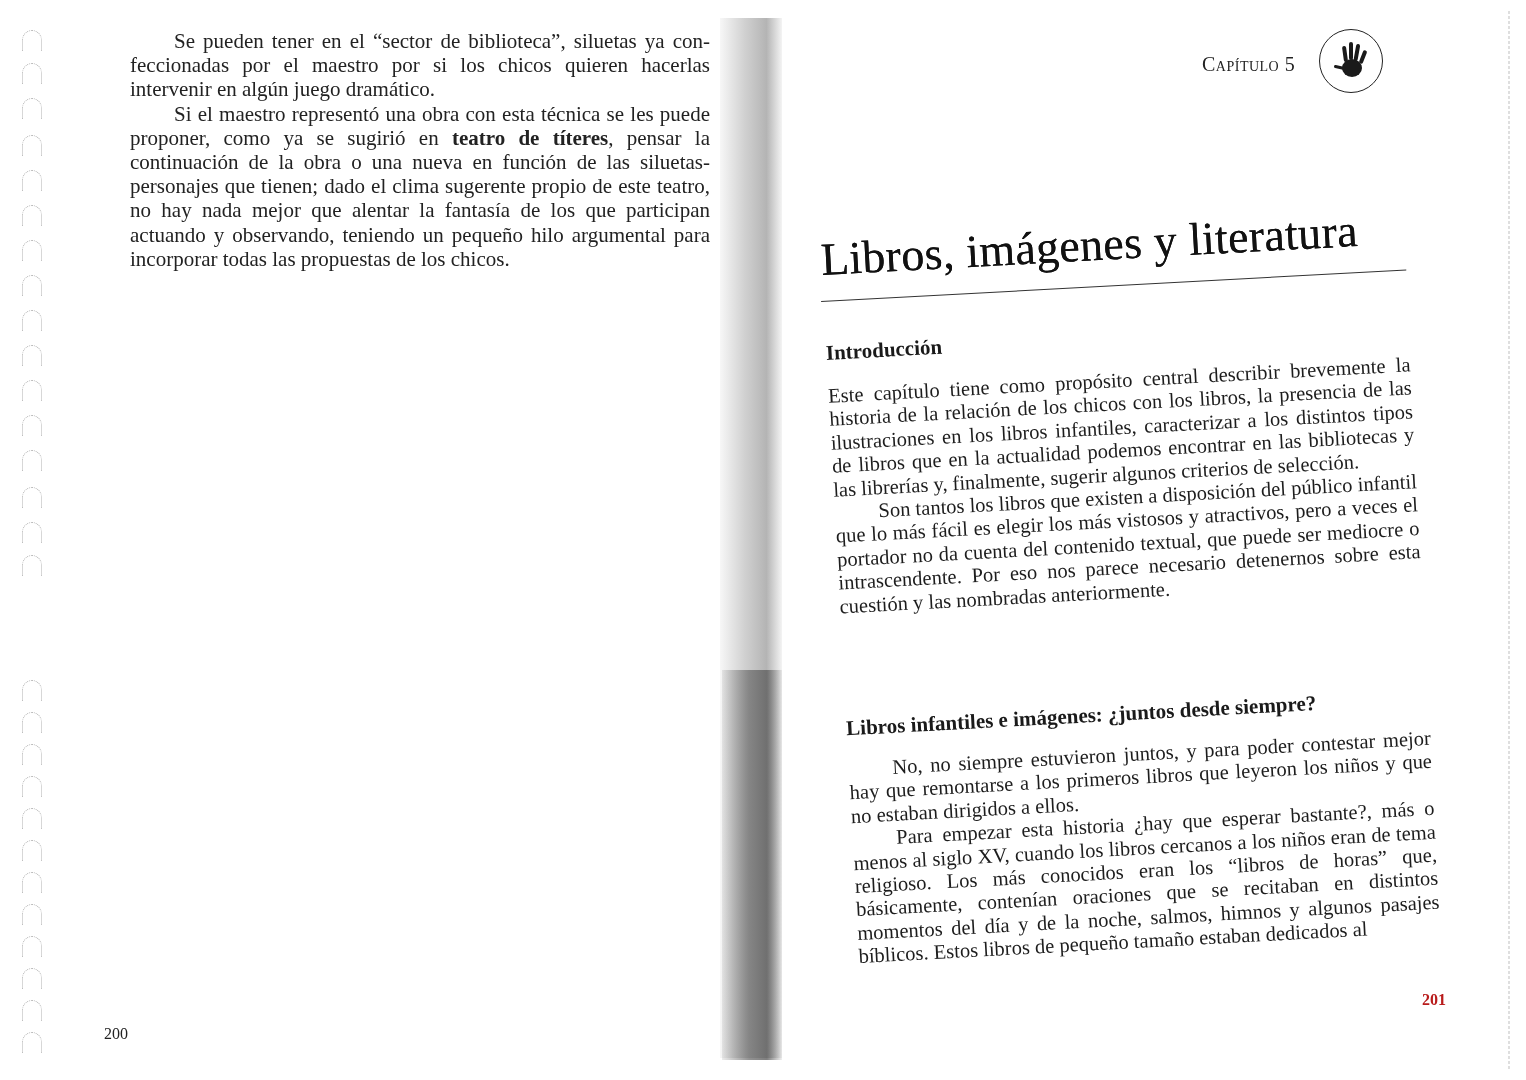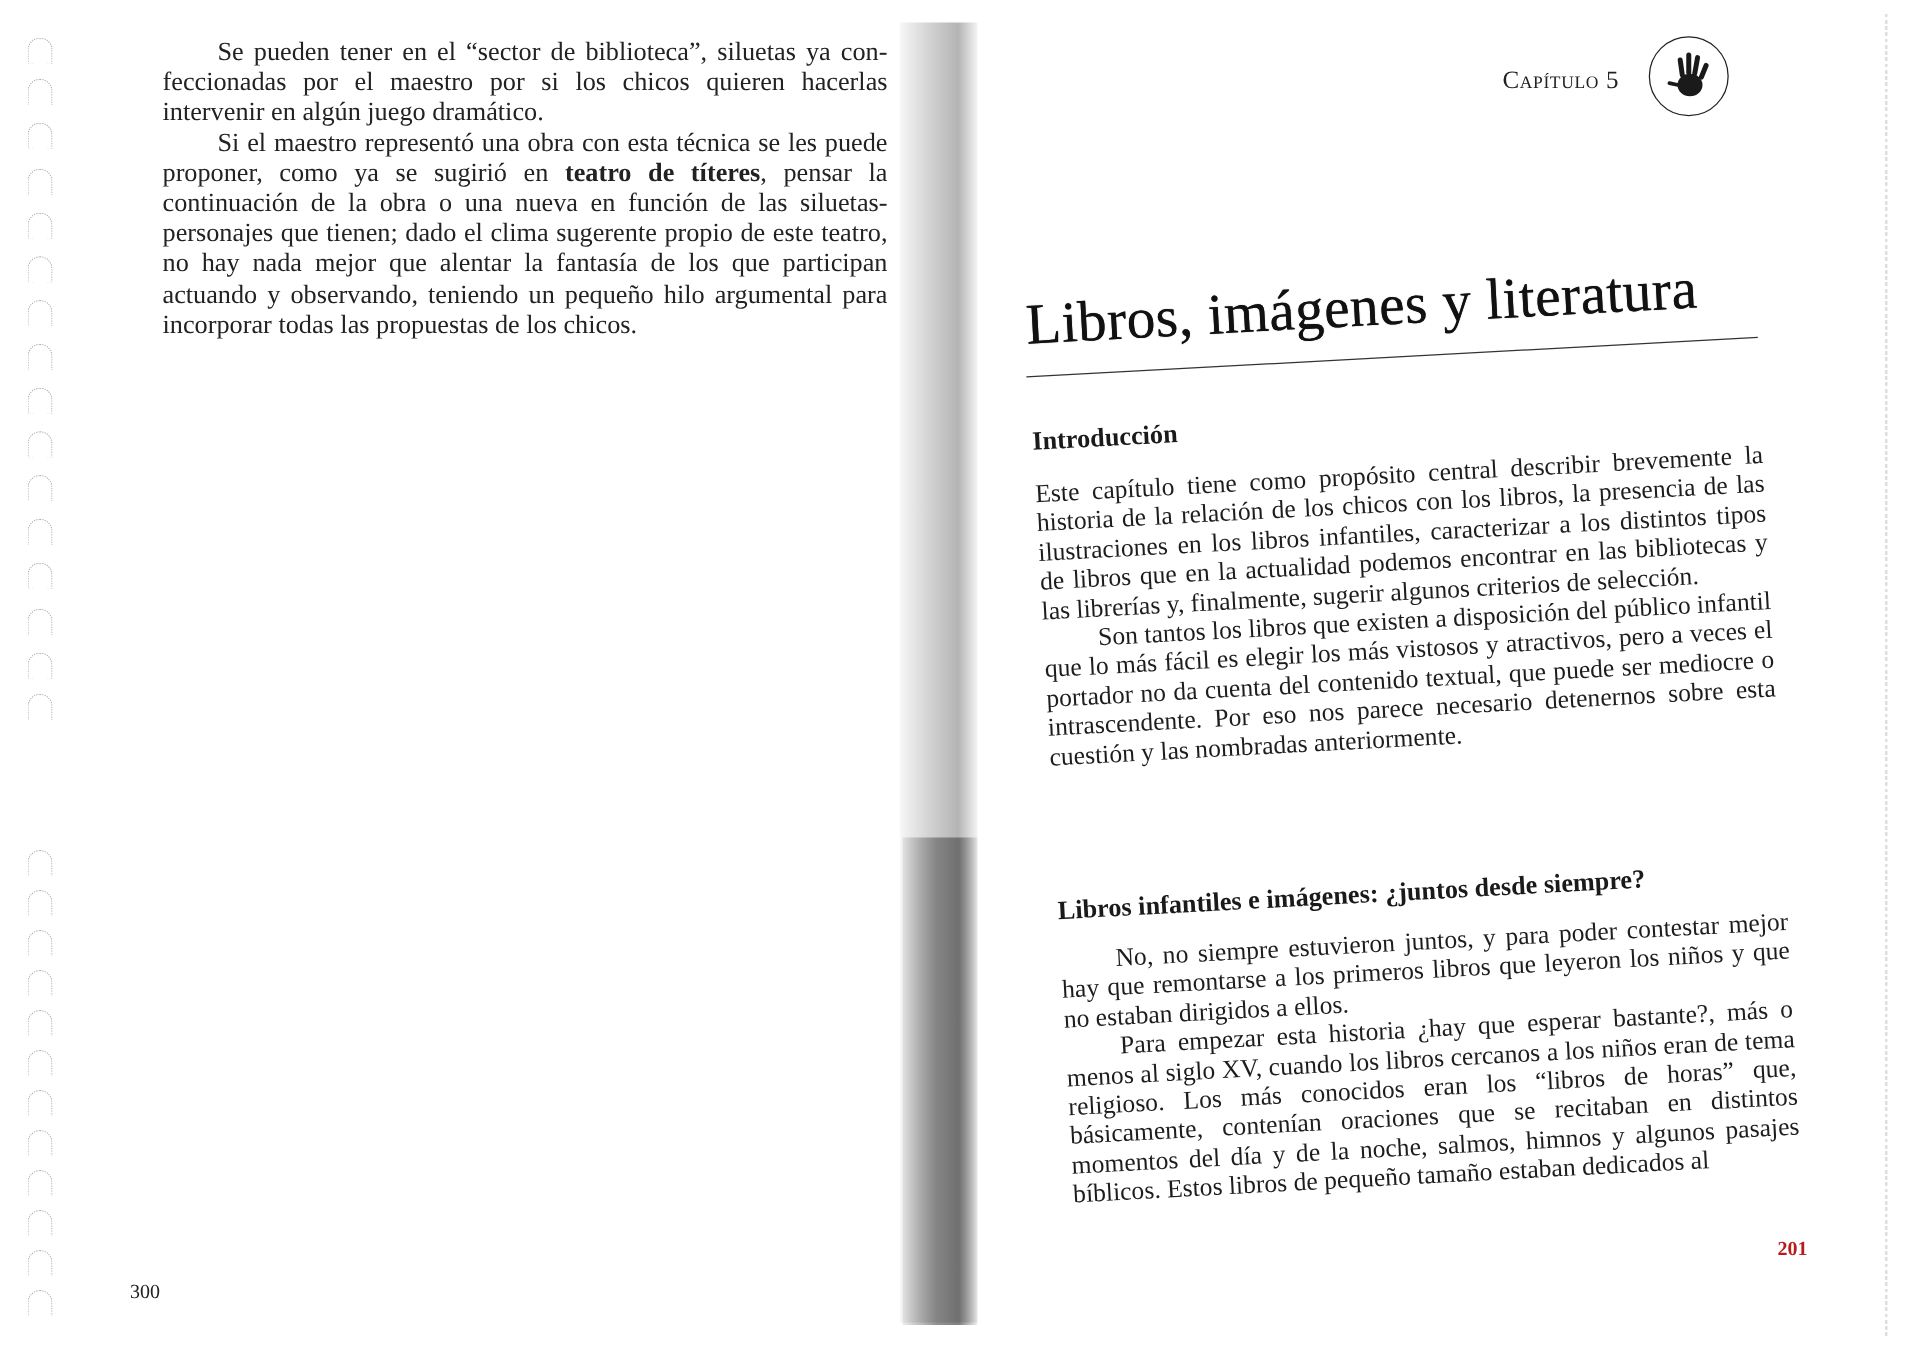--- a/index.html
+++ b/index.html
@@ -216,21 +216,21 @@
   <div class="ring" style="top:968px"></div>
   <div class="ring" style="top:1000px"></div>
   <div class="ring" style="top:1032px"></div>
 </div>
 
 <div class="page-left">
   <div class="left-text">
     <p>Se pueden tener en el “sector de biblioteca”, siluetas ya con­feccionadas por el maestro por si los chicos quieren hacerlas intervenir en algún juego dramático.</p>
     <p><span>Si el maestro representó una obra con esta técnica se les puede proponer, como ya se sugirió en </span><b>teatro de títeres</b><span>, pensar la continuación de la obra o una nueva en función de las silue­tas-personajes que tienen; dado el clima sugerente propio de este teatro, no hay nada mejor que alentar la fantasía de los que participan actuando y observando, teniendo un pequeño hilo argumental para incorporar todas las propuestas de los chicos.</span></p>
   </div>
-  <div class="page-number-left">300</div>
+  <div class="page-number-left">200</div>
 </div>
 
 <div class="gutter"></div>
 <div class="gutter-dark"></div>
 
 <div class="page-right">
   <div class="right-edge-line"></div>
 
   <div class="chapter-header">Capítulo 5</div>
   <div class="hand-badge">

